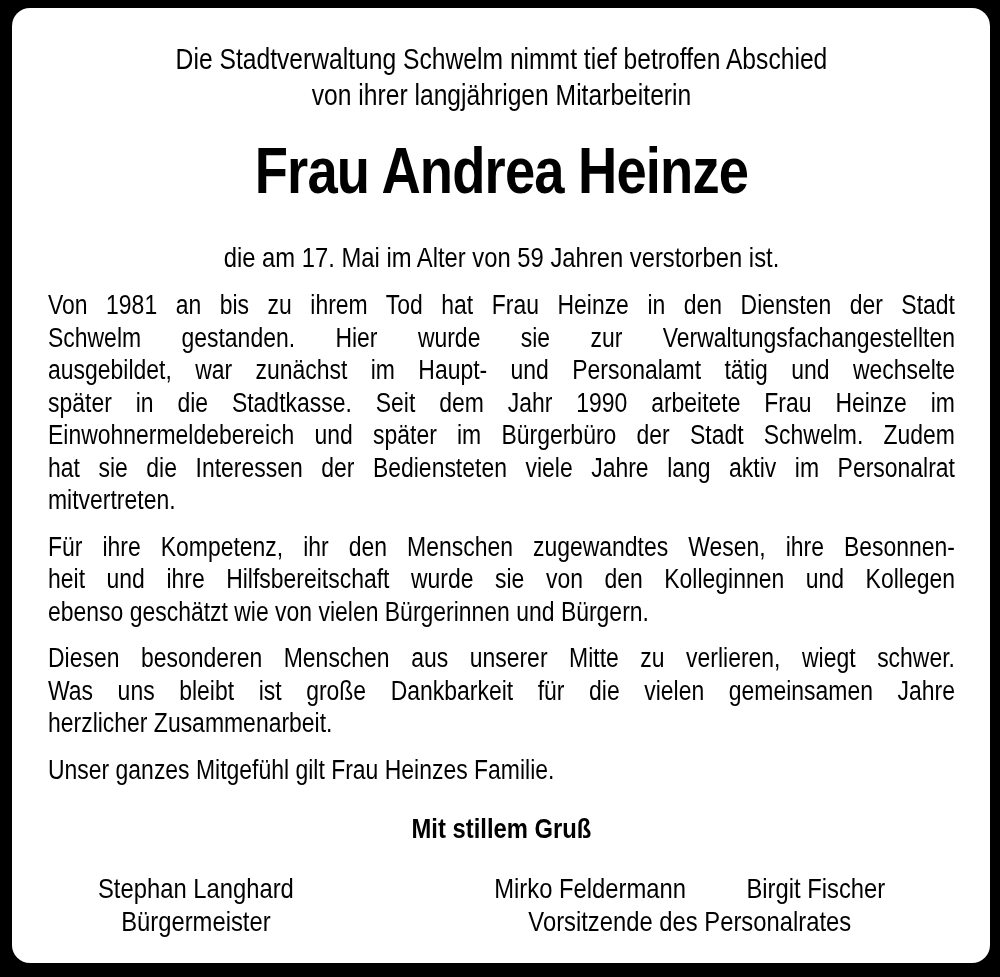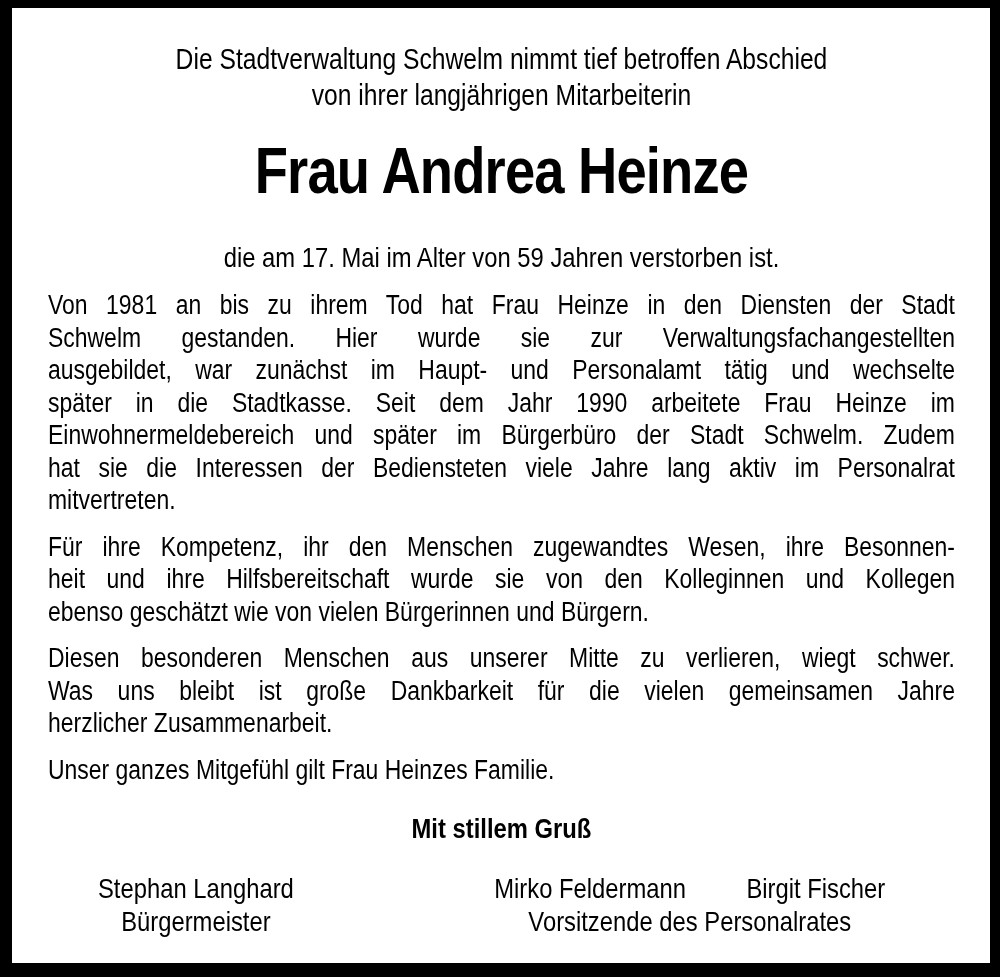--- a/index.html
+++ b/index.html
@@ -8,20 +8,21 @@
     background: #000000;
     position: relative;
     font-family: "Liberation Sans", sans-serif;
   }
   .sheet {
     position: absolute;
     left: 12px; top: 8px; right: 10px; bottom: 14px;
     background: #ffffff;
     color: #000000;
     overflow: hidden;
+    border-radius: 18px;
   }
   .content {
     margin-left: 36px;
     width: 907px;
   }
   
   .scalewrap {
     width: 1067px;
     transform: scaleX(0.85);
     transform-origin: 0 0;

